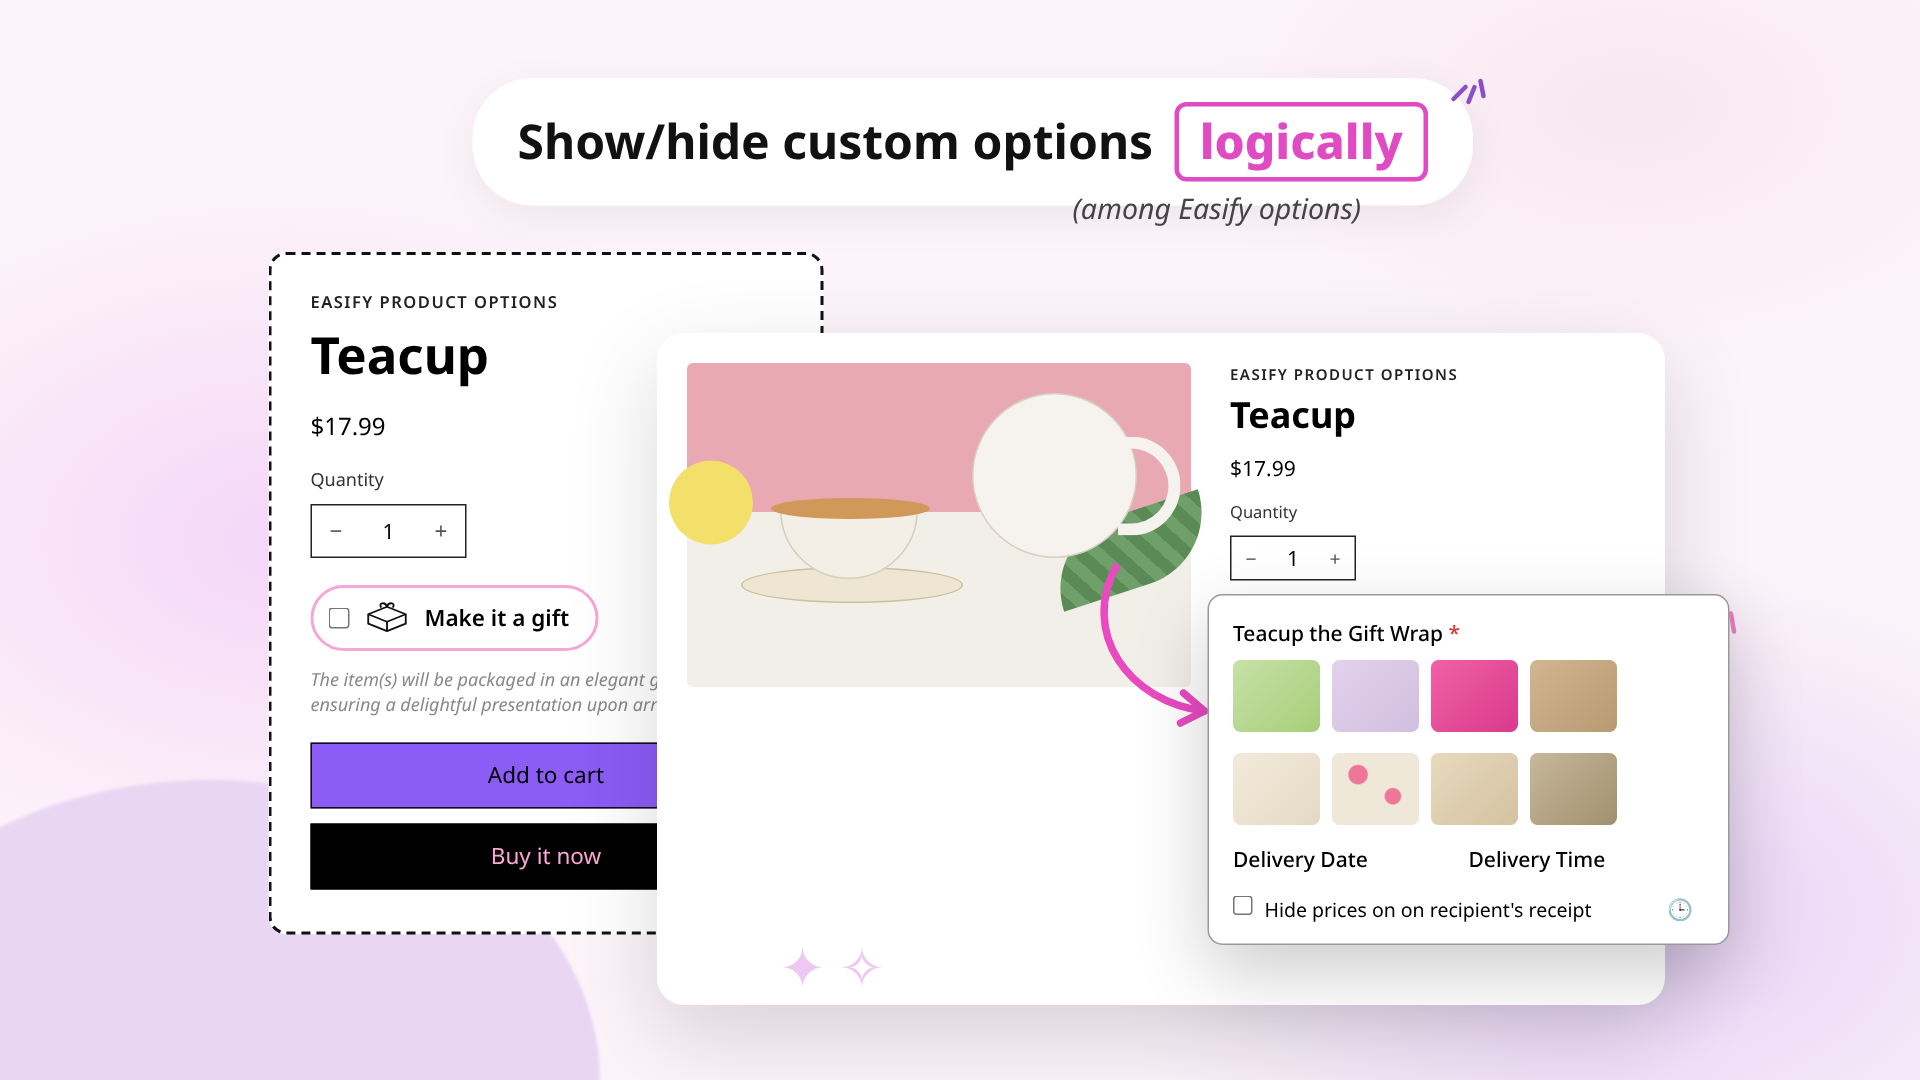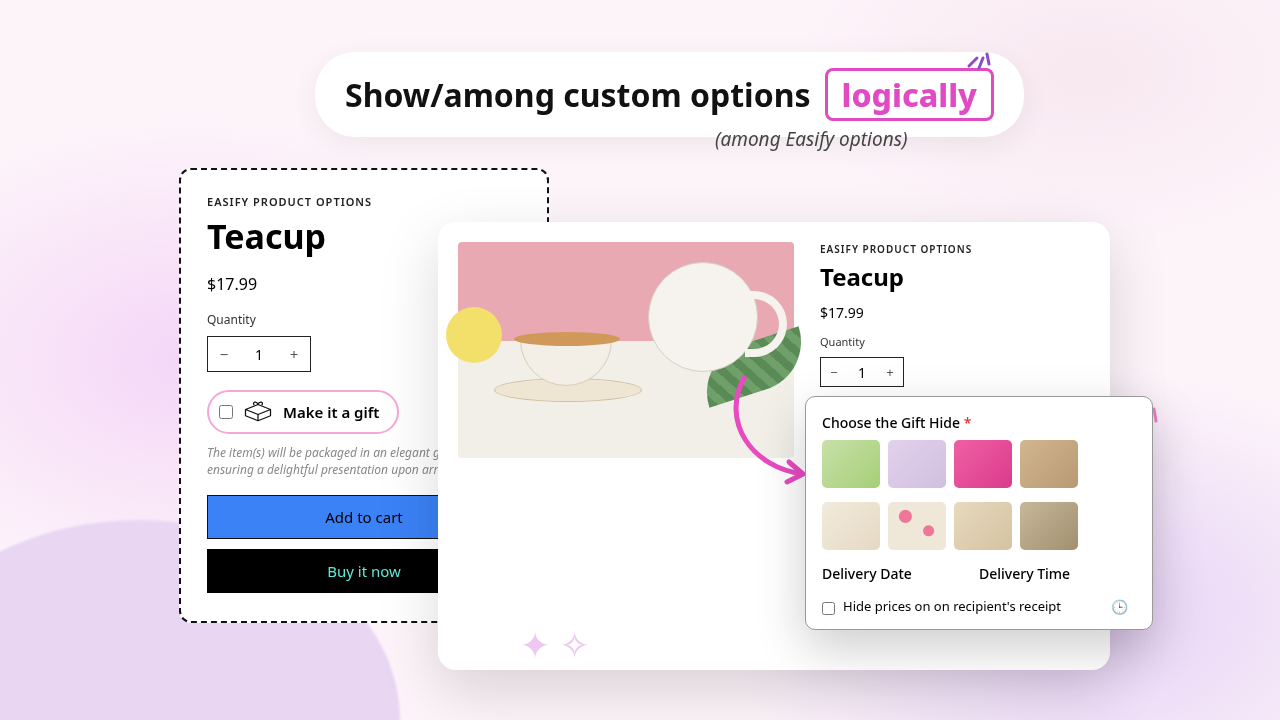--- a/index.html
+++ b/index.html
@@ -29,22 +29,22 @@
   .qlabel.sm{font-size:11px;margin-top:12px}
   .stepper{display:flex;border:1px solid #222;width:104px;height:36px;margin-top:8px}
   .stepper.sm{width:84px;height:30px}
   .stepper button{flex:0 0 32px;border:none;background:none;font-size:15px;color:#555;cursor:pointer}
   .stepper.sm button{flex:0 0 26px;font-size:13px}
   .stepper .val{flex:1;display:flex;align-items:center;justify-content:center;font-size:14px}
   .gift-pill{display:flex;align-items:center;gap:10px;border:2px solid #f7a7d6;border-radius:999px;padding:8px 18px 8px 10px;margin-top:18px;width:max-content}
   .gift-pill input{width:14px;height:14px}
   .gift-pill span{font-weight:600;font-size:15px}
   .hint{font-style:italic;font-size:12px;color:#888;margin-top:10px;line-height:1.45}
-  .btn{width:100%;height:44px;border:1.5px solid #111;background:#3b82f6;font-size:15px;margin-top:16px;cursor:pointer}
-  .btn.dark{background:#000;color:#5eead4;border-color:#000;margin-top:10px}
+  .btn{width:100%;height:44px;border:1.5px solid #111;background:#8b5cf6;font-size:15px;margin-top:16px;cursor:pointer}
+  .btn.dark{background:#000;color:#f9a8d4;border-color:#000;margin-top:10px}
 
   
   .card-right{position:absolute;left:438px;top:222px;width:672px;height:448px;background:#fff;border-radius:18px;box-shadow:0 20px 60px rgba(0,0,0,.15);padding:20px;display:flex;gap:26px}
   .photo{width:336px;height:216px;border-radius:4px;background:
     linear-gradient(180deg,#e8a9b2 0%,#e8a9b2 46%,#f2efe9 46%,#f2efe9 100%);position:relative;flex:none}
   .mug{position:absolute;width:110px;height:110px;border-radius:50%;background:#f6f3ee;border:1px solid #d6d0c4;left:190px;top:20px}
   .mug:before{content:"";position:absolute;width:34px;height:50px;border:8px solid #f6f3ee;border-left:none;border-radius:0 40px 40px 0;right:-30px;top:28px}
   .cup{position:absolute;width:92px;height:48px;border-radius:0 0 50px 50px;background:#f4efe6;border:1px solid #d6ceba;left:62px;top:96px}
   .cup:before{content:"";position:absolute;width:106px;height:14px;border-radius:50%;background:#d0995a;left:-7px;top:-7px}
   .saucer{position:absolute;width:148px;height:24px;border-radius:50%;background:#eee6d3;border:1px solid #cdbf9b;left:36px;top:136px}
@@ -68,34 +68,34 @@
   .t-kraft{background:linear-gradient(135deg,#d1b690,#b89a72)}
   .t-cream{background:linear-gradient(135deg,#f2eadb,#e4d9c3)}
   .t-floral{background:radial-gradient(circle at 30% 30%,#e79 0 6px,transparent 7px),radial-gradient(circle at 70% 60%,#e79 0 5px,transparent 6px),#efe7d8}
   .t-tan{background:linear-gradient(135deg,#e8d9be,#d4c3a1)}
   .t-dark{background:linear-gradient(135deg,#c7b89a,#a0906f)}
   .twocol{display:flex;}
   .col{flex:1}
   .dt-input{width:100%;height:34px;border:1px solid #bbb;border-radius:4px;padding:0 30px 0 8px;font-size:12px;color:#888;margin-top:6px;position:relative}
   .dt-wrap{position:relative}
   .dt-icon{position:absolute;right:7px;top:14px;font-size:14px;color:#222}
-  .hide-row{display:flex;align-items:flex-end;gap:8px;margin-top:14px;font-size:13px}
+  .hide-row{display:flex;align-items:flex-start;gap:8px;margin-top:14px;font-size:13px}
 
   .arrow{position:absolute;left:725px;top:370px;pointer-events:none}
 
   .gift-icon-svg{width:30px;height:24px}
   .sparkles-bot{position:absolute;left:520px;top:620px;font-size:36px;color:#eec7f2}
 </style>
 </head>
 <body>
 
 <div class="blob"></div>
 
 <div class="headline-pill">
-  <span class="headline-text">Show/among custom options</span>
+  <span class="headline-text">Show/hide custom options</span>
   <span class="pink-box">logically</span>
 </div>
 <div class="sub">(among Easify options)</div>
 
 <svg class="sparkle-lines one" width="30" height="30">
     <g stroke="#8a4fc7" stroke-width="3" stroke-linecap="round">
       <line x1="4" y1="24" x2="12" y2="16"></line>
       <line x1="14" y1="26" x2="18" y2="16"></line>
       <line x1="24" y1="22" x2="22" y2="12"></line>
     </g>
@@ -167,21 +167,21 @@
     </div>
   </div>
 </div>
 
 <svg class="arrow" width="110" height="130">
   <path d="M20 6 C -6 52 28 98 78 104" fill="none" stroke="#e84bc0" stroke-width="5"></path>
   <path d="M78 104 L64 92 M78 104 L62 112" fill="none" stroke="#e84bc0" stroke-width="5" stroke-linecap="round"></path>
 </svg>
 
 <div class="popover">
-  <div class="sec-label"><span>Choose the Gift Hide</span> <span class="req">*</span></div>
+  <div class="sec-label"><span>Teacup the Gift Wrap</span> <span class="req">*</span></div>
   <div class="thumbs">
     <div class="thumb t-green"></div>
     <div class="thumb t-purple"></div>
     <div class="thumb t-pink"></div>
     <div class="thumb t-kraft"></div>
   </div>
   <div class="thumbs">
     <div class="thumb t-cream"></div>
     <div class="thumb t-floral"></div>
     <div class="thumb t-tan"></div>

